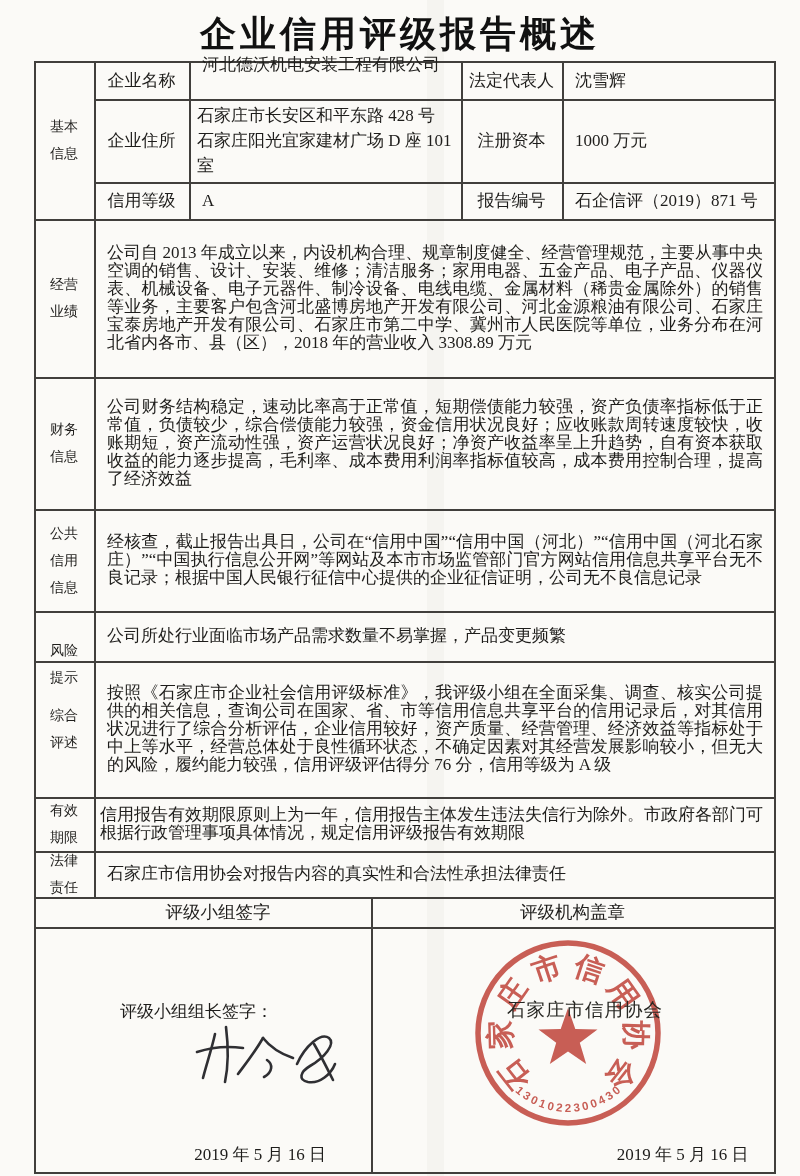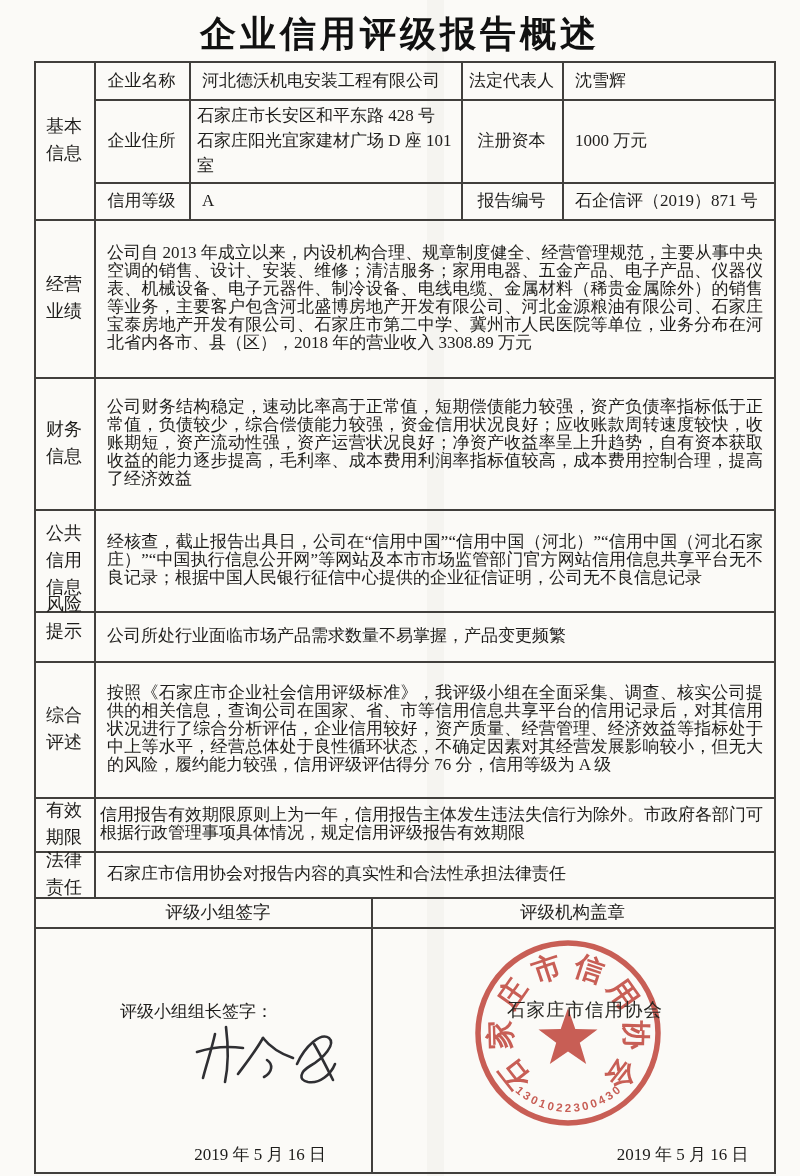--- a/index.html
+++ b/index.html
@@ -6,21 +6,21 @@
   body{width:800px;height:1176px;background:#fbfaf7;font-family:"Liberation Serif","DejaVu Serif",serif;}
   .page{position:relative;width:800px;height:1176px;overflow:hidden;background:#fbfaf7;color:#1e1d1b;}
   .stripe{position:absolute;top:0;left:427px;width:17px;height:1176px;background:rgba(90,90,80,0.04);pointer-events:none;}
   .title{position:absolute;left:0;top:10px;width:800px;text-align:center;font-family:"Liberation Sans","DejaVu Sans",sans-serif;font-weight:700;font-size:36px;letter-spacing:4px;color:#111;}
   .hline,.vline{position:absolute;background:#413f3c;}
   .hline{height:2px;}
   .vline{width:2px;}
   .cell{position:absolute;display:flex;align-items:center;font-size:17px;}
   .center{justify-content:center;text-align:center;}
   .pad{padding-left:13px;box-sizing:border-box;}
-  .labelcol{white-space:pre-line;justify-content:center;text-align:center;line-height:27px;font-size:18px;}
+  .labelcol{white-space:pre-line;justify-content:center;text-align:center;line-height:27px;font-size:14px;}
   .content{padding:0 13px;box-sizing:border-box;text-align:justify;line-height:18px;font-size:17px;}
   .prewrap{white-space:pre-line;line-height:25px;padding-left:8px;}
   .hdr{font-size:17.5px;}
   .leader-label{position:absolute;left:120px;top:1000px;font-size:17px;}
   .date{position:absolute;font-size:17px;text-align:center;width:220px;}
   .seal-overlay{position:absolute;left:507px;top:997px;font-size:18.5px;letter-spacing:1px;color:#262622;font-weight:500;}
   svg{position:absolute;overflow:visible;}
   .seal-svg text{font-family:"Liberation Sans","DejaVu Sans",sans-serif;}
 </style>
 </head>
@@ -49,21 +49,21 @@
   <div class="vline" style="left:94px;top:61px;height:838px;"></div>
   <div class="vline" style="left:189px;top:61px;height:160px;"></div>
   <div class="vline" style="left:461px;top:61px;height:160px;"></div>
   <div class="vline" style="left:562px;top:61px;height:160px;"></div>
   <div class="vline" style="left:371px;top:897px;height:277px;"></div>
 
   <div class="cell labelcol" style="left:34px;top:61px;width:60px;height:158px;">基本
 信息</div>
 
   <div class="cell center" style="left:94px;top:61px;width:95px;height:38px;">企业名称</div>
-  <div class="cell pad" style="left:189px;top:61px;width:272px;height:38px;">河北德沃机电安装工程有限公司</div>
+  <div class="cell pad" style="left:189px;top:45px;width:272px;height:38px;">河北德沃机电安装工程有限公司</div>
   <div class="cell center" style="left:461px;top:61px;width:101px;height:38px;">法定代表人</div>
   <div class="cell pad" style="left:562px;top:61px;width:212px;height:38px;">沈雪辉</div>
 
   <div class="cell center" style="left:94px;top:99px;width:95px;height:83px;">企业住所</div>
   <div class="cell pad prewrap" style="left:189px;top:99px;width:272px;height:83px;">石家庄市长安区和平东路 428 号
 石家庄阳光宜家建材广场 D 座 101
 室</div>
   <div class="cell center" style="left:461px;top:99px;width:101px;height:83px;">注册资本</div>
   <div class="cell pad" style="left:562px;top:99px;width:212px;height:83px;">1000 万元</div>
 
@@ -78,21 +78,21 @@
 
   <div class="cell labelcol" style="left:34px;top:377px;width:60px;height:132px;">财务
 信息</div>
   <div class="cell content" style="left:94px;top:377px;width:682px;height:132px;">公司财务结构稳定，速动比率高于正常值，短期偿债能力较强，资产负债率指标低于正常值，负债较少，综合偿债能力较强，资金信用状况良好；应收账款周转速度较快，收账期短，资产流动性强，资产运营状况良好；净资产收益率呈上升趋势，自有资本获取收益的能力逐步提高，毛利率、成本费用利润率指标值较高，成本费用控制合理，提高了经济效益</div>
 
   <div class="cell labelcol" style="left:34px;top:509px;width:60px;height:102px;">公共
 信用
 信息</div>
   <div class="cell content" style="left:94px;top:509px;width:682px;height:102px;">经核查，截止报告出具日，公司在“信用中国”“信用中国（河北）”“信用中国（河北石家庄）”“中国执行信息公开网”等网站及本市市场监管部门官方网站信用信息共享平台无不良记录；根据中国人民银行征信中心提供的企业征信证明，公司无不良信息记录</div>
 
-  <div class="cell labelcol" style="left:34px;top:596px;width:60px;height:44px;text-align:right;">风险
+  <div class="cell labelcol" style="left:34px;top:642px;width:60px;height:44px;text-align:right;">风险
 提示</div>
   <div class="cell content" style="left:94px;top:611px;width:682px;height:50px;">公司所处行业面临市场产品需求数量不易掌握，产品变更频繁</div>
 
   <div class="cell labelcol" style="left:34px;top:661px;width:60px;height:136px;">综合
 评述</div>
   <div class="cell content" style="left:94px;top:661px;width:682px;height:136px;">按照《石家庄市企业社会信用评级标准》，我评级小组在全面采集、调查、核实公司提供的相关信息，查询公司在国家、省、市等信用信息共享平台的信用记录后，对其信用状况进行了综合分析评估，企业信用较好，资产质量、经营管理、经济效益等指标处于中上等水平，经营总体处于良性循环状态，不确定因素对其经营发展影响较小，但无大的风险，履约能力较强，信用评级评估得分 76 分，信用等级为 A 级</div>
 
   <div class="cell labelcol" style="left:34px;top:797px;width:60px;height:54px;">有效
 期限</div>
   <div class="cell content" style="left:94px;top:797px;width:682px;height:54px;padding-left:6px;">信用报告有效期限原则上为一年，信用报告主体发生违法失信行为除外。市政府各部门可根据行政管理事项具体情况，规定信用评级报告有效期限</div>

